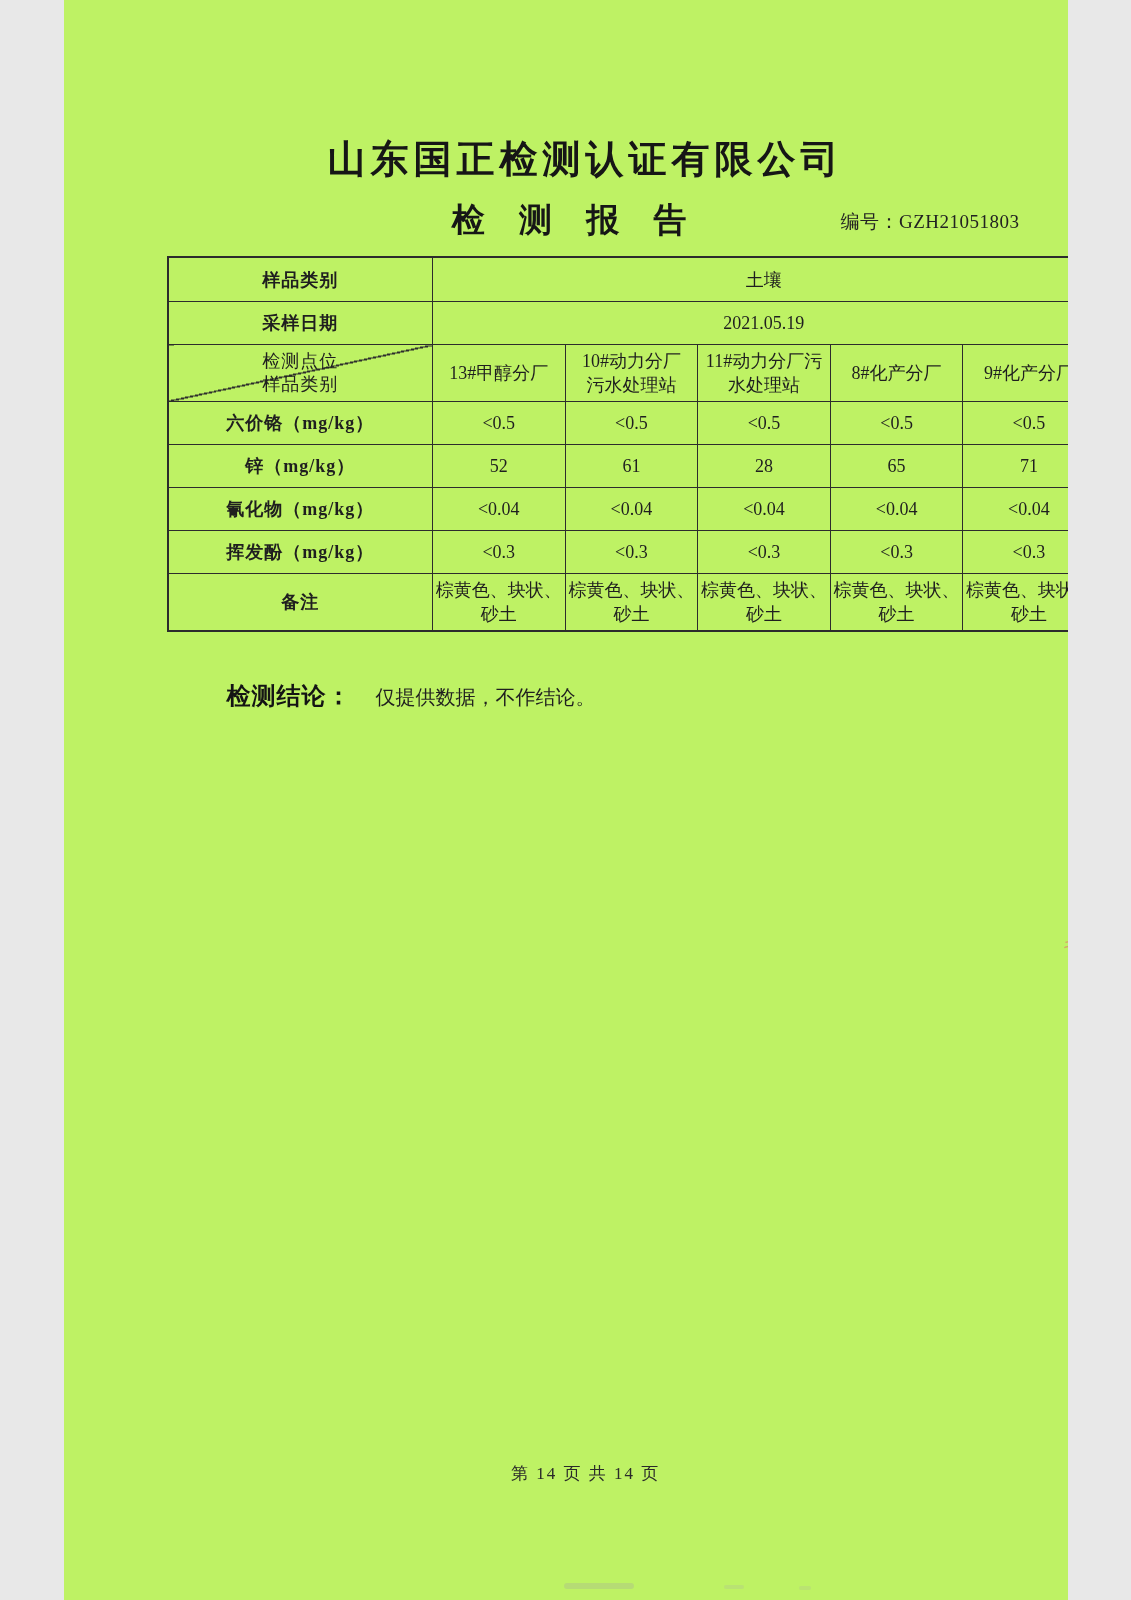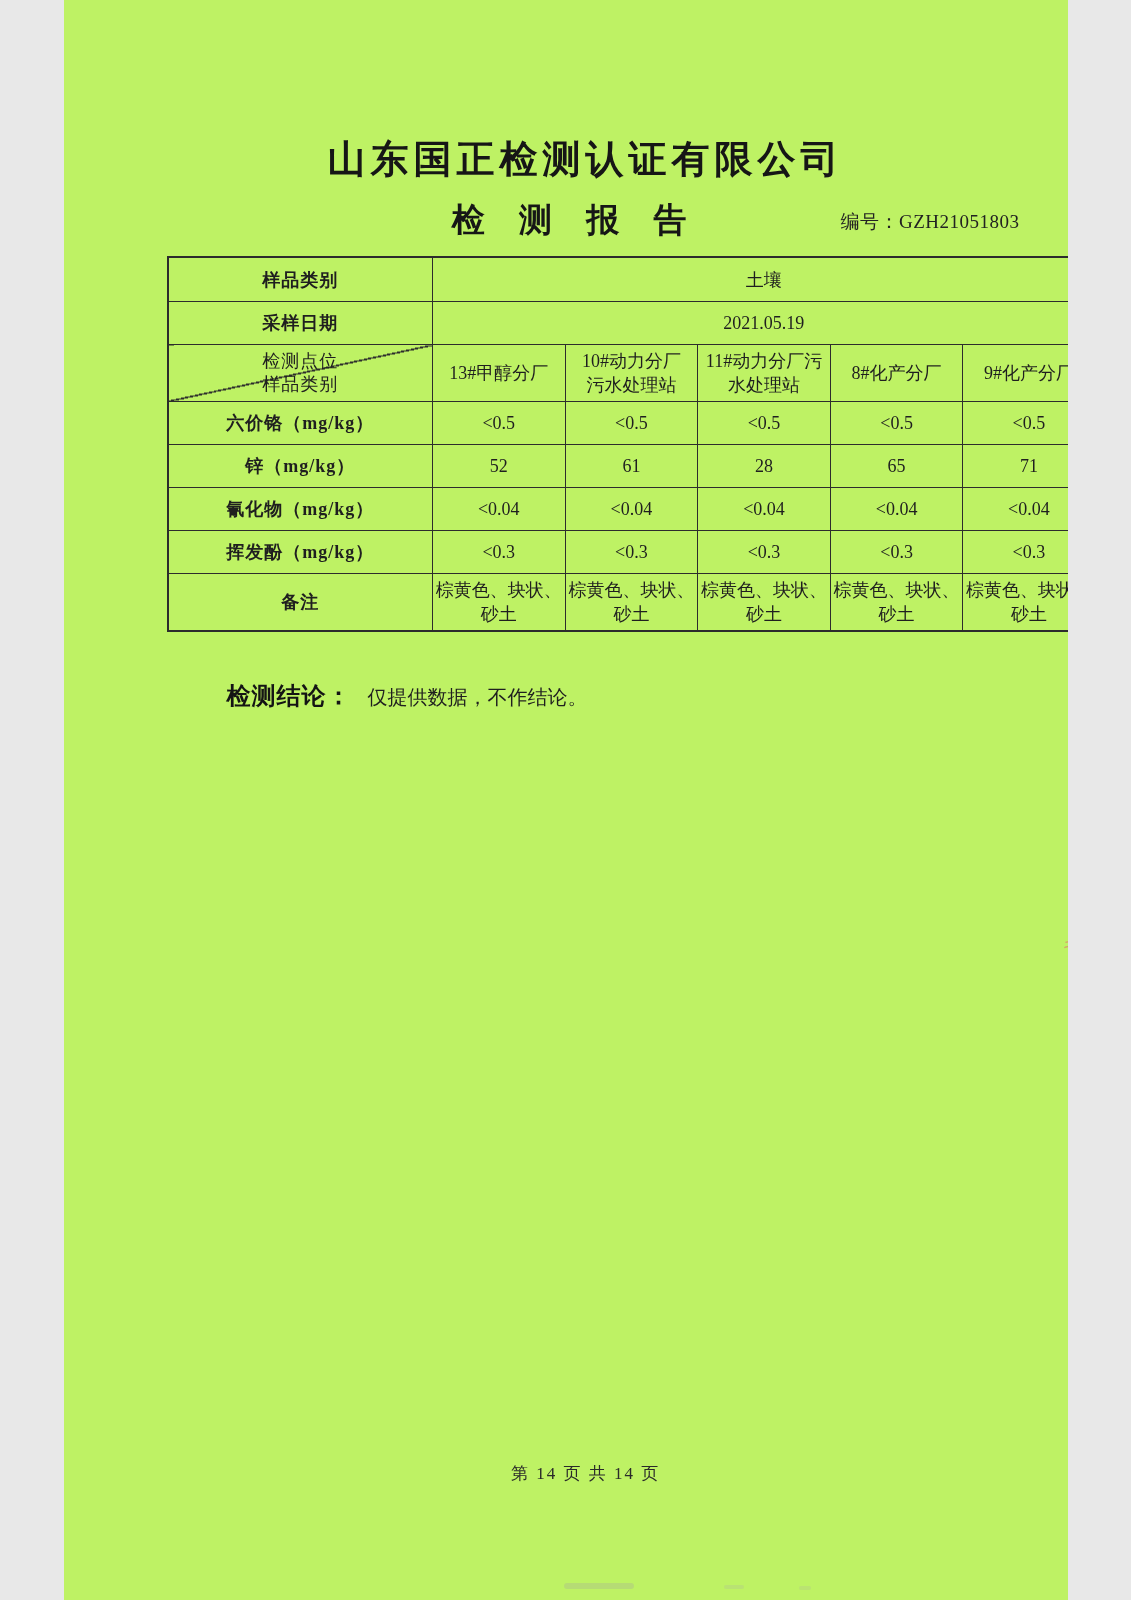--- a/index.html
+++ b/index.html
@@ -55,21 +55,21 @@
     background:linear-gradient(to bottom right,
       transparent calc(50% - 1px),
       #2c2c2c calc(50% - 1px),
       #2c2c2c calc(50% + 0.6px),
       transparent calc(50% + 0.6px));
     margin-top:14px;
   }
   .corner-inner{display:flex;flex-direction:column;justify-content:center;height:56px;line-height:23px;font-size:18px;letter-spacing:1px;}
   .conclusion{position:absolute;top:680px;left:163px;white-space:nowrap;}
   .concl-label{font-size:24px;font-weight:700;letter-spacing:1px;color:#141414;}
-  .concl-text{font-size:20px;color:#1f1f1f;margin-left:16px;}
+  .concl-text{font-size:20px;color:#1f1f1f;margin-left:24px;}
   .end-line{
     position:absolute;top:713px;left:165px;
     font-size:20px;color:#2a2a2a;
     white-space:nowrap;letter-spacing:-1px;
   }
   .end-line .dash{letter-spacing:-2px;color:#3a3a3a;}
   .footer{
     position:absolute;top:1462px;left:0;right:0;
     text-align:center;font-size:17px;letter-spacing:2px;color:#2a2a2a;padding-left:40px;
   }

